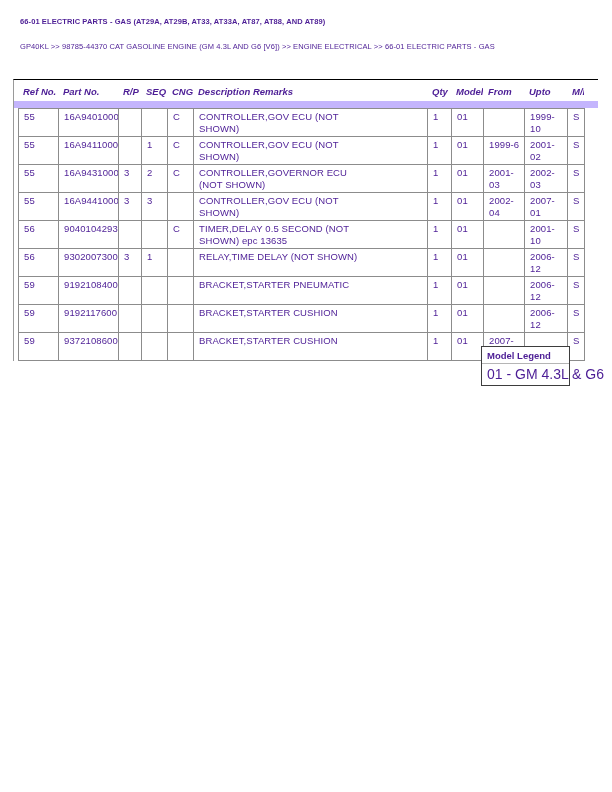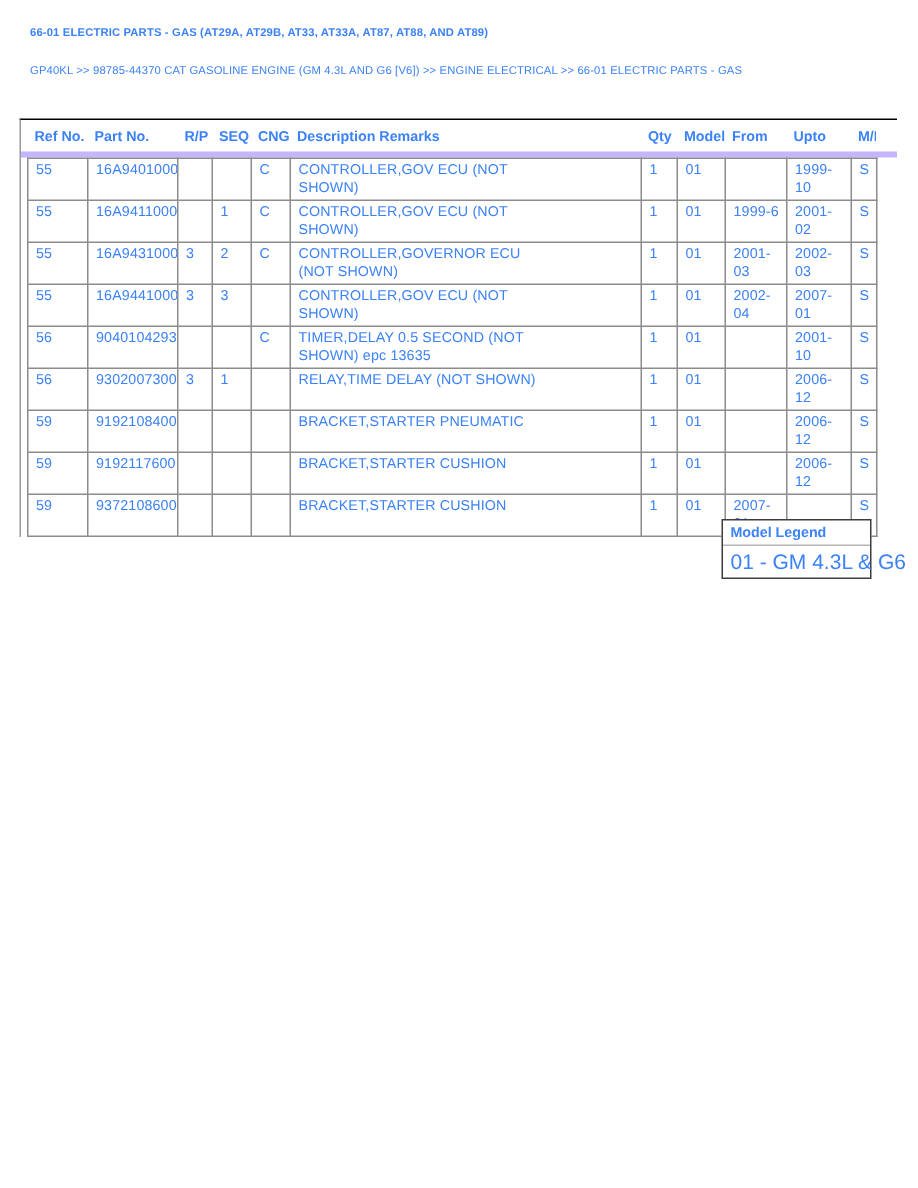--- a/index.html
+++ b/index.html
@@ -3,60 +3,61 @@
 <meta charset="utf-8">
 <style>
   * { margin:0; padding:0; box-sizing:border-box; }
   html,body { background:#e9e9e9; }
   .page {
     position:relative;
     width:612px; height:792px;
     margin:0 auto;
     background:#ffffff;
     font-family:"Liberation Sans", sans-serif;
-    color:#3b82f6;
+    color:#4c1d95;
     overflow:hidden;
   }
   .doc-title {
     position:absolute; left:20px; top:17px; width:575px;
     font-size:7.5px; font-weight:bold; line-height:9px;
     letter-spacing:0.1px;
   }
   .breadcrumb {
     position:absolute; left:20px; top:41px; width:575px;
     font-size:7.5px; font-weight:normal; line-height:11px;
     letter-spacing:0.1px;
   }
   .table-frame {
     position:absolute; left:13px; top:79px; width:585px;
     border-top:1px solid #000000;
     border-left:1px solid #9a9a9a;
   }
   .head-row {
-    border-bottom:4px solid #c4b5fd;
+    border-bottom:7px solid #c4b5fd;
     padding:6px 0 4px 0;
+    font-style:italic;
   }
   table { border-collapse:collapse; table-layout:fixed; }
   .cols-table { margin-left:4px; width:566px; }
   .head-row table th {
     font-size:9.5px; font-weight:bold; text-align:left;
     padding:0 2px 0 5px; white-space:nowrap; overflow:hidden;
   }
   .grid-table td {
     border:1px solid #8c8c8c;
     font-size:9.5px; line-height:11.5px;
     vertical-align:top; text-align:left;
     padding:2px 2px 2px 5px;
     white-space:pre-line; overflow:hidden;
     letter-spacing:0.1px;
   }
   .grid-table tr.tall td { height:26px; }
   .grid-table tr.short td { height:16px; }
   .legend-box {
-    position:absolute; left:481px; top:346px; width:100px;
+    position:absolute; left:481px; top:346px; width:89px;
     border:1px solid #3d3d3d;
     background:#ffffff;
   }
   .legend-title {
     font-size:9.5px; font-weight:bold;
     padding:3px 5px 2px 5px;
     border-bottom:1px solid #b5b5b5;
     white-space:nowrap;
   }
   .legend-entry {

